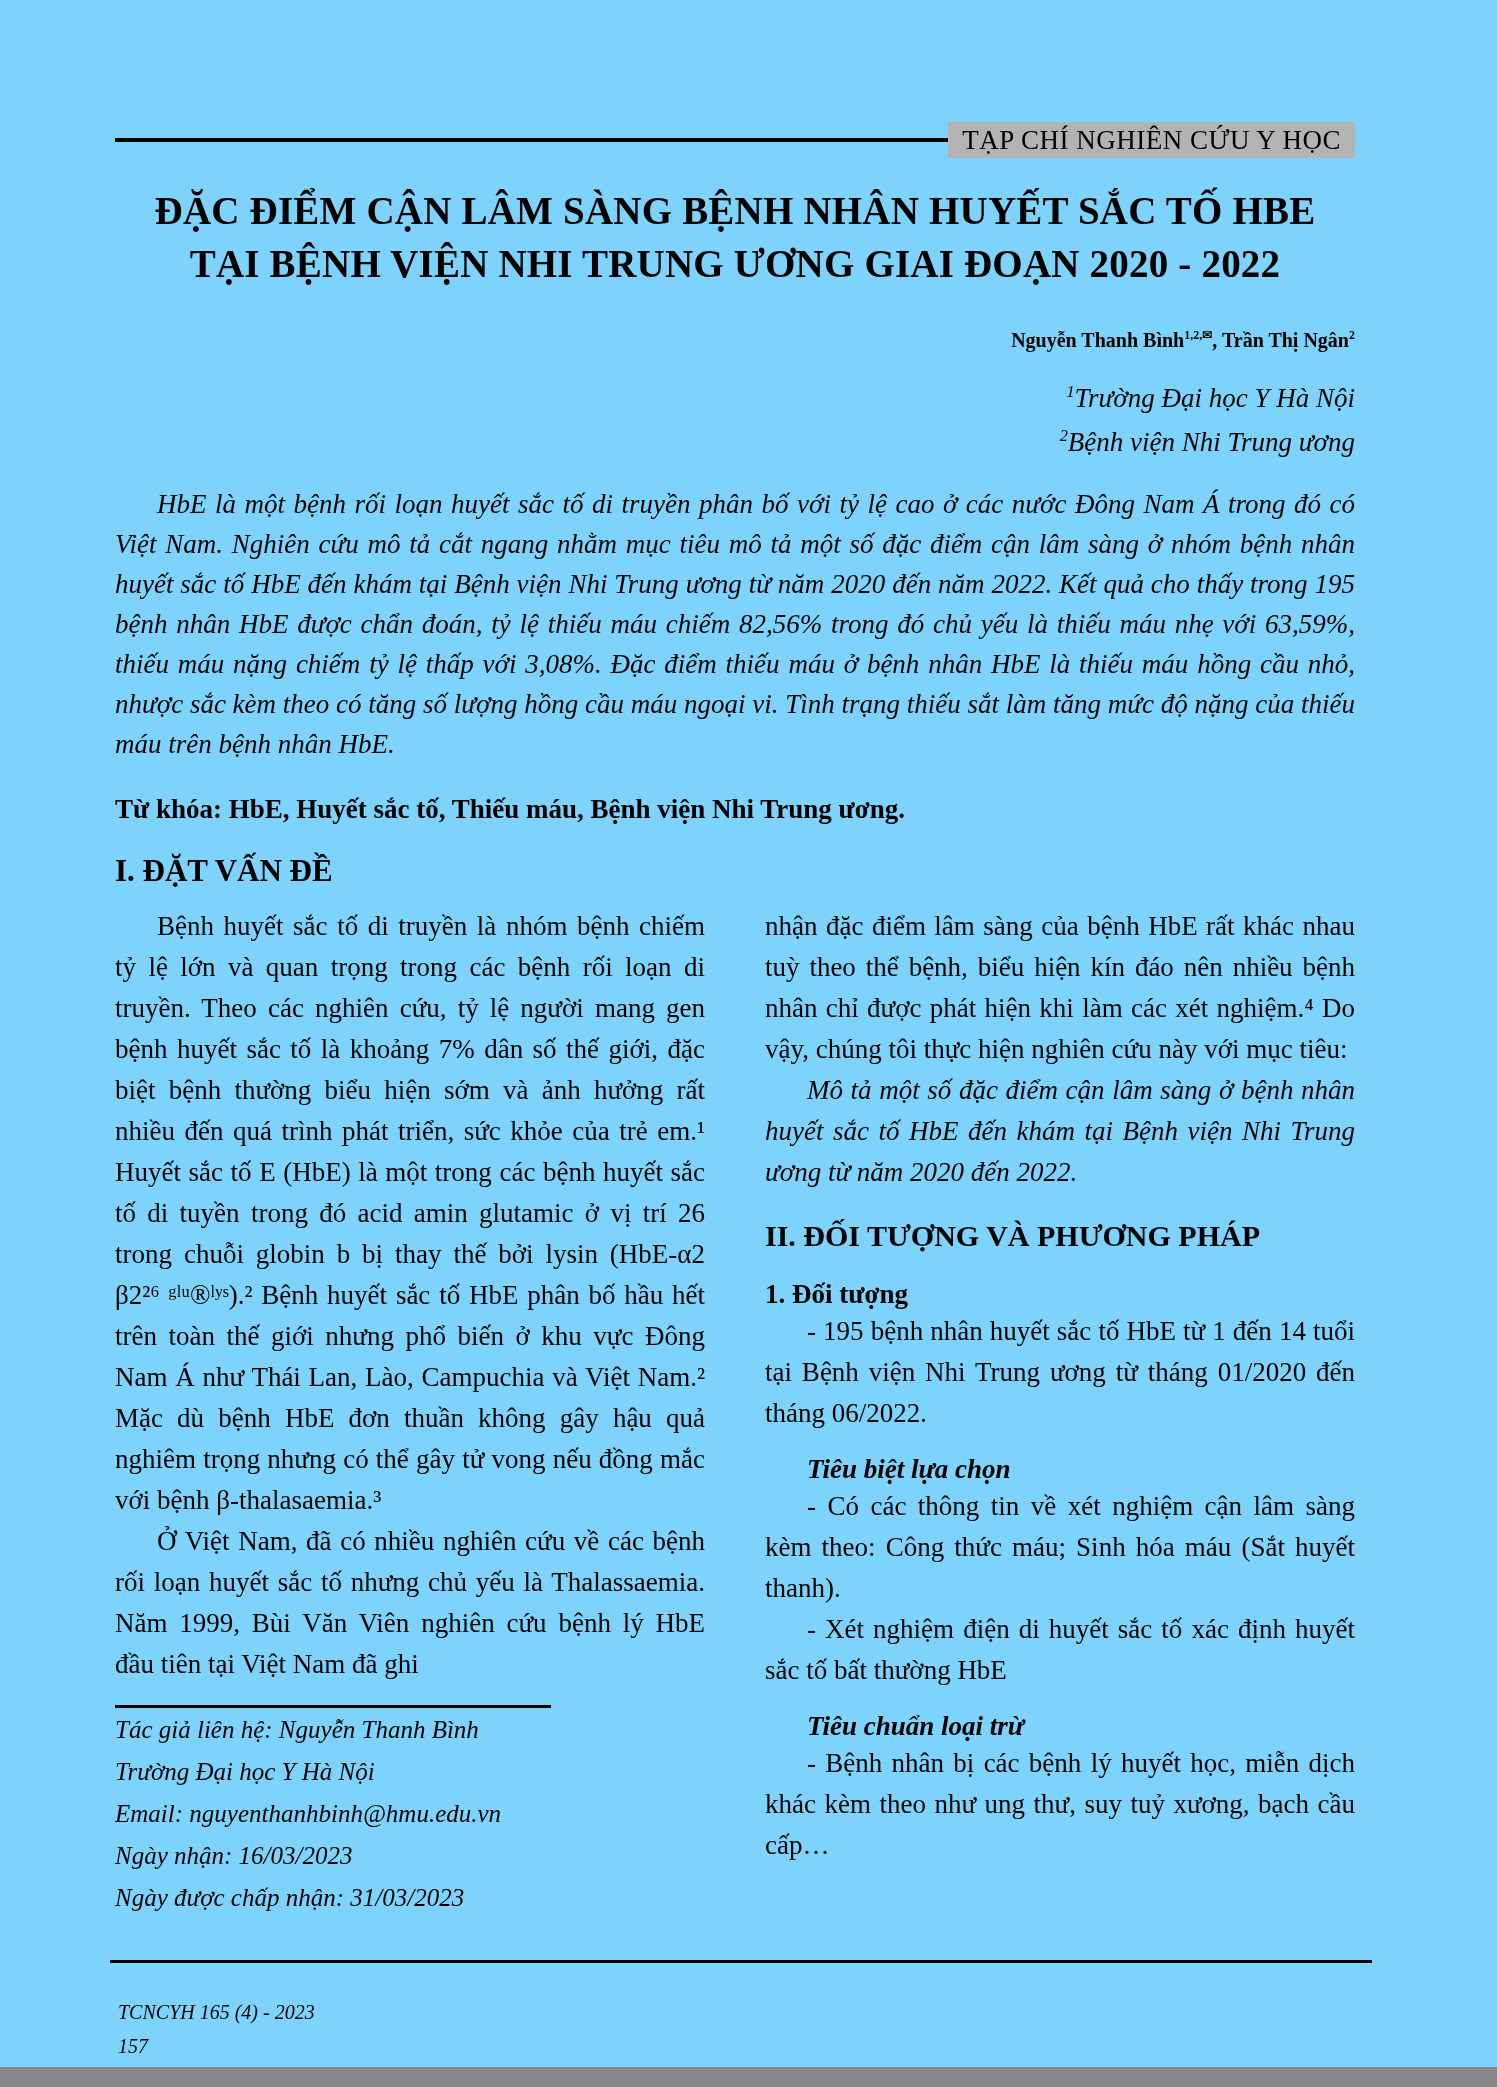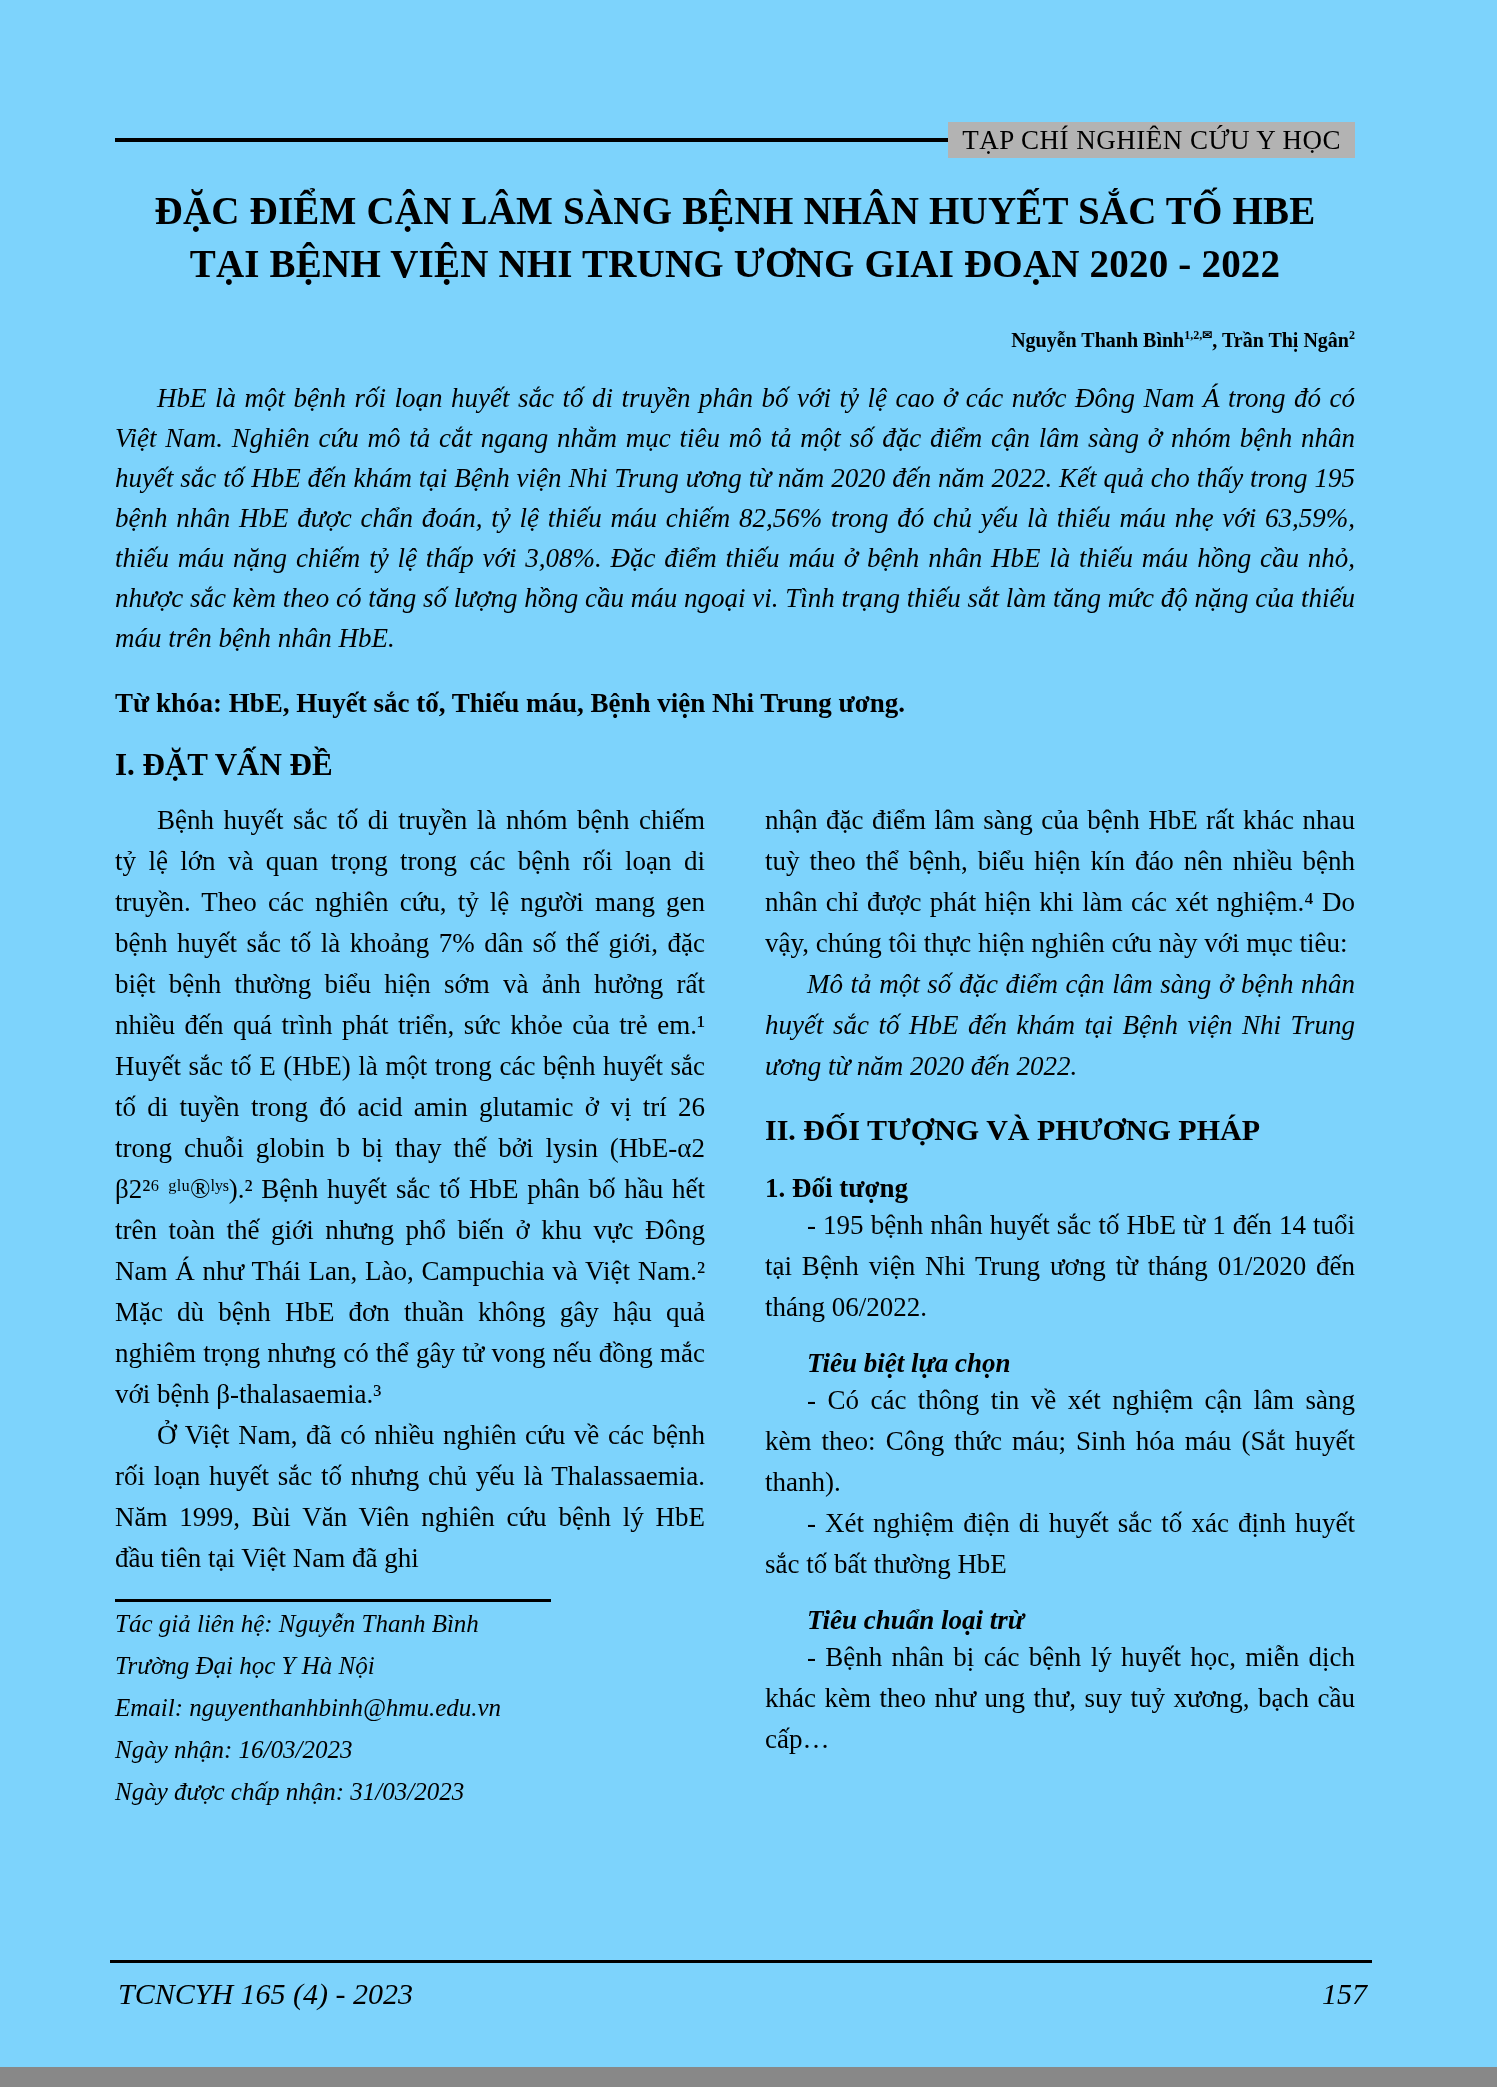--- a/index.html
+++ b/index.html
@@ -107,42 +107,47 @@
   
   .footer {
     position:absolute;
     left:110px; right:125px;
     top:1960px;
   }
   .footer-rule { height:3px; background:#000; }
   .footer-row {
     display:flex; justify-content:space-between;
     font-style:italic;
-    font-size:30px; line-height:34px;
-    padding:14px 5px 0 8px;
+    font-size:20px; line-height:34px;
+    padding:32px 5px 0 8px;
+    flex-direction:column;
   }
 </style>
 </head>
 <body>
 
 <div class="page">
   <div class="content">
 
     <div class="header-bar">
       <div class="header-rule"></div>
       <div class="journal-label" style="background: rgb(179, 179, 179);">TẠP CHÍ NGHIÊN CỨU Y HỌC</div>
     </div>
 
     <div class="article-title">
       <div>ĐẶC ĐIỂM CẬN LÂM SÀNG BỆNH NHÂN HUYẾT SẮC TỐ HBE</div>
       <div>TẠI BỆNH VIỆN NHI TRUNG ƯƠNG GIAI ĐOẠN 2020 - 2022</div>
     </div>
 
     <div class="authors"><span>Nguyễn Thanh Bình</span><sup>1,2,✉</sup><span>, </span><span>Trần Thị Ngân</span><sup>2</sup></div>
 
+    <div class="affiliations">
+      <div><sup>1</sup><span>Trường Đại học Y Hà Nội</span></div>
+      <div><sup>2</sup><span>Bệnh viện Nhi Trung ương</span></div>
+    </div>
 
     <div class="abstract">HbE là một bệnh rối loạn huyết sắc tố di truyền phân bố với tỷ lệ cao ở các nước Đông Nam Á trong đó có Việt Nam. Nghiên cứu mô tả cắt ngang nhằm mục tiêu mô tả một số đặc điểm cận lâm sàng ở nhóm bệnh nhân huyết sắc tố HbE đến khám tại Bệnh viện Nhi Trung ương từ năm 2020 đến năm 2022. Kết quả cho thấy trong 195 bệnh nhân HbE được chẩn đoán, tỷ lệ thiếu máu chiếm 82,56% trong đó chủ yếu là thiếu máu nhẹ với 63,59%, thiếu máu nặng chiếm tỷ lệ thấp với 3,08%. Đặc điểm thiếu máu ở bệnh nhân HbE là thiếu máu hồng cầu nhỏ, nhược sắc kèm theo có tăng số lượng hồng cầu máu ngoại vi. Tình trạng thiếu sắt làm tăng mức độ nặng của thiếu máu trên bệnh nhân HbE.</div>
 
     <div class="keywords">Từ khóa: HbE, Huyết sắc tố, Thiếu máu, Bệnh viện Nhi Trung ương.</div>
 
     <div class="sec-heading">I. ĐẶT VẤN ĐỀ</div>
 
     <div class="columns">
 
       <div class="col">

